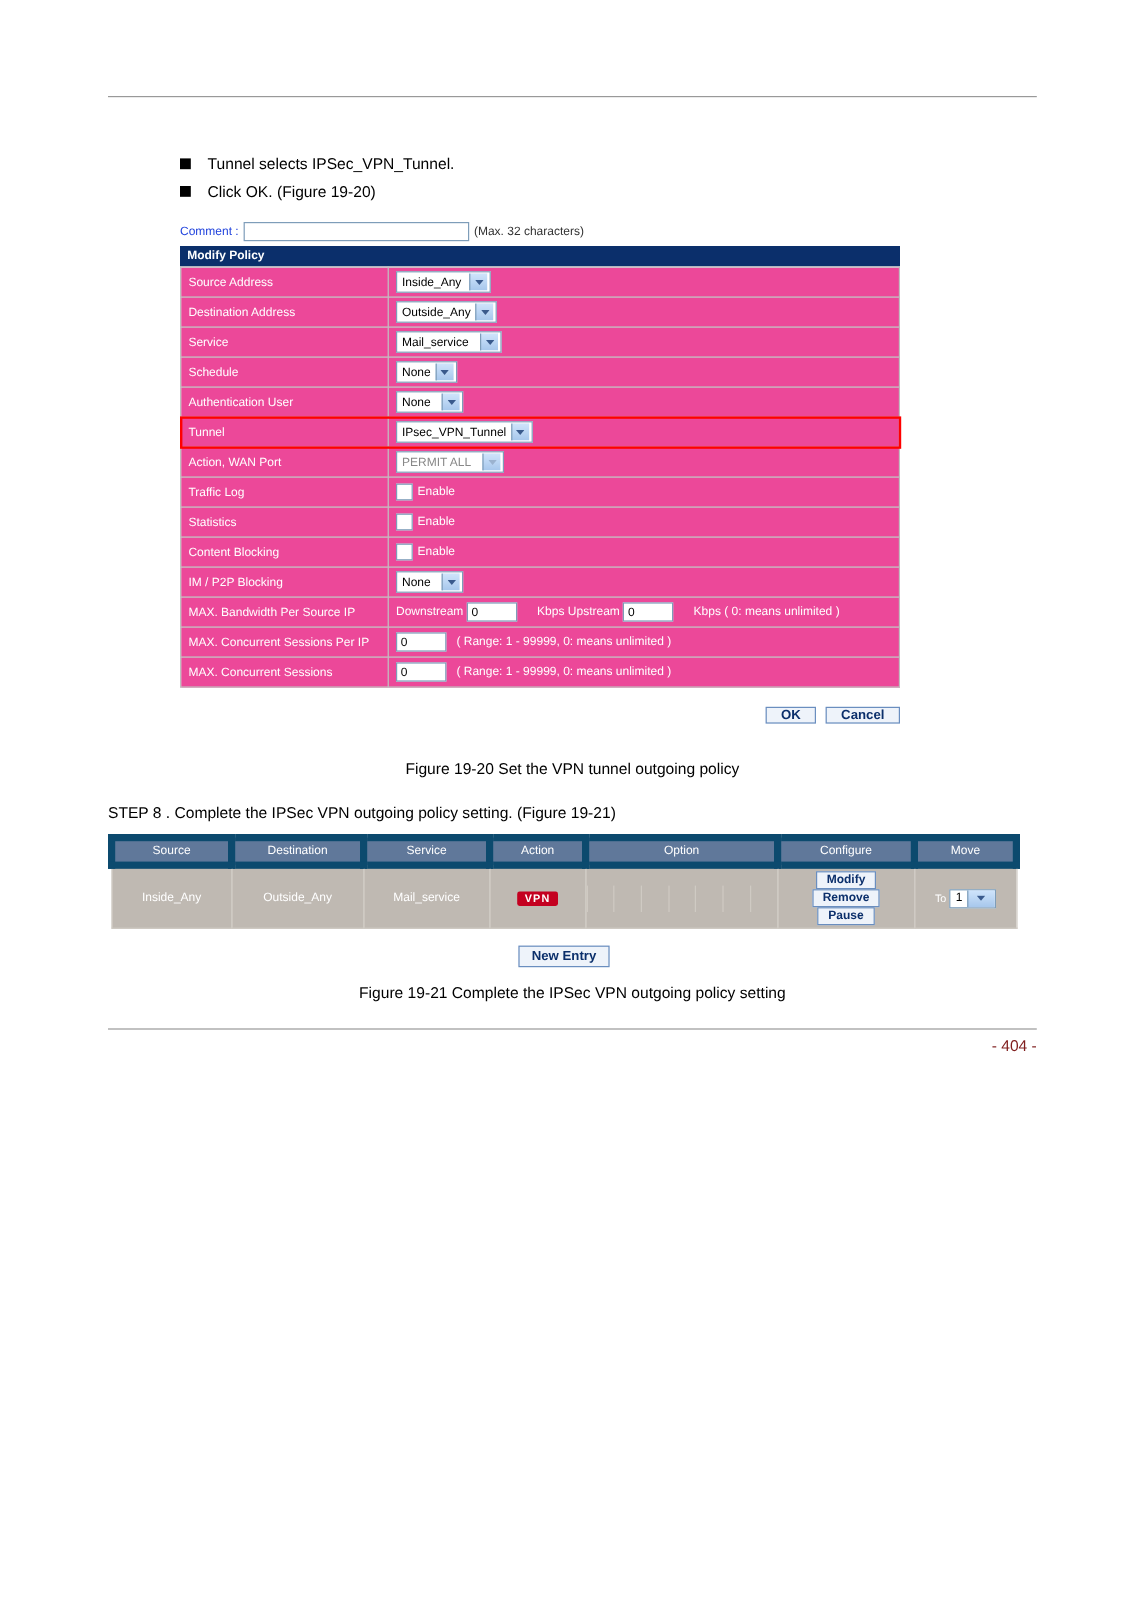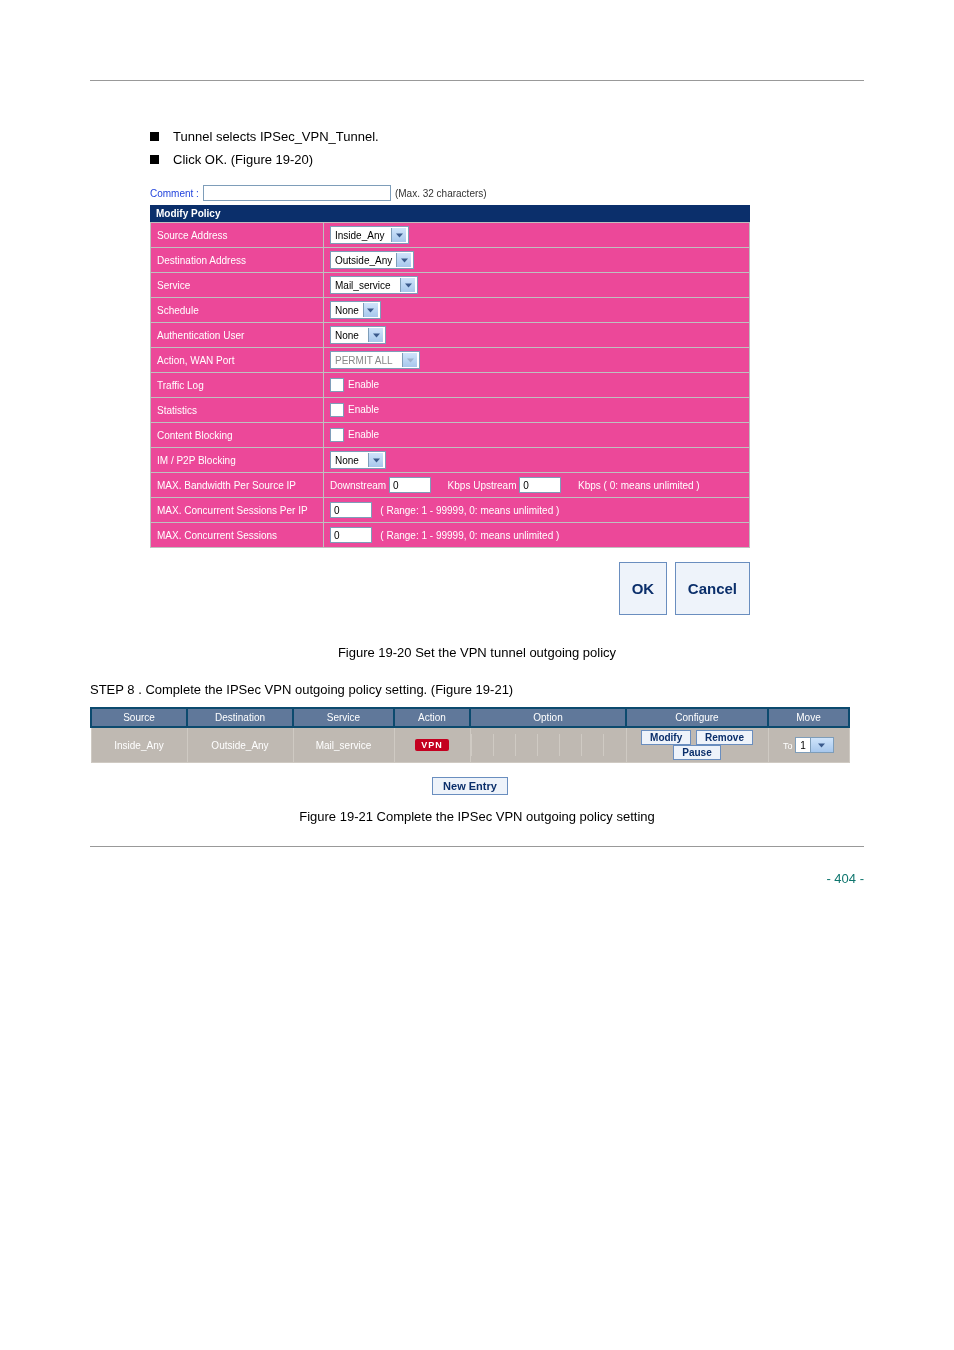--- a/index.html
+++ b/index.html
@@ -19,42 +19,42 @@
 .tbl td.lab{width:160px}
 .sel{display:inline-flex;align-items:center;background:#fff;border:1px solid #7e9db9;color:#000;height:16px;padding:0 2px 0 4px;font-size:10px}
 .sel .arrow{width:14px;height:14px;margin-left:4px;background:linear-gradient(#cfe4fb,#a7c7ec);display:inline-flex;align-items:center;justify-content:center;border-left:1px solid #7e9db9}
 .sel .arrow svg{width:7px;height:5px}
 .sel.disabled{color:#888}
 .inp{background:#fff;border:1px solid #7e9db9;color:#000;font-size:10px;height:14px;width:180px;padding:0 3px}
 .inp.num{width:34px}
 .cb{width:12px;height:12px;background:#fff;border:1px solid #7e9db9;display:inline-block;vertical-align:middle;margin-right:4px}
 .hl{outline:2px solid red;outline-offset:-1px}
 .btns{margin:14px 0 30px;text-align:right;width:660px}
-.btn{display:inline-block;background:#eef3fa;border:1px solid #6a8ebf;color:#0b2f6b;font-weight:bold;padding:17px 12px;font-size:15px;margin-left:4px;cursor:pointer}
+.btn{display:inline-block;background:#eef3fa;border:1px solid #6a8ebf;color:#0b2f6b;font-weight:bold;padding:0 12px;font-size:11px;margin-left:4px;cursor:pointer}
 
 .caption{text-align:center;font-size:13px;margin:8px 0 22px}
 .step{margin:18px 0 10px 0}
 
 
 .ptwrap{width:760px;font-size:10px}
 .pt{width:100%;border-collapse:collapse}
-.pt th{background:#60789a;color:#fff;border:2px solid #0c4a6e;padding:3px 12px;font-weight:normal}
+.pt th{background:#60789a;color:#fff;border:6px solid #0c4a6e;padding:3px 12px;font-weight:normal}
 .pt td{background:#bfb9b2;color:#fff;border:1px solid #cfcac3;padding:2px 4px;text-align:center;height:18px}
 .pt td.opt{padding:0}
 .optcells{display:flex;height:22px}
 .optcells span{flex:1;border-left:1px solid #cfcac3}
 .vpnbadge{display:inline-block;background:#c40020;color:#fff;font-weight:bold;font-size:9px;padding:1px 6px;border-radius:2px;letter-spacing:1px}
 .minibtn{display:inline-block;background:#eef3fa;border:1px solid #6a8ebf;color:#0b2f6b;font-weight:bold;padding:1px 8px;font-size:10px;margin:0 1px;cursor:pointer}
 .newentry{text-align:center;margin:14px 0}
 .moveNum{display:inline-flex;align-items:center;background:#fff;color:#000;border:1px solid #7e9db9;height:14px;font-size:10px}
 .moveNum span{padding:0 4px}
 .moveNum .arrow{width:14px;height:14px;background:linear-gradient(#cfe4fb,#a7c7ec);border-left:1px solid #7e9db9;display:flex;align-items:center;justify-content:center}
 
 .footer-rule{margin-top:380px}
-.pagenum{text-align:right;color:#0f766e;font-size:13px;margin-top:24px}
+.pagenum{text-align:right;color:#7f1d1d;font-size:13px;margin-top:6px}
 </style>
 </head>
 <body>
 <div class="page">
 <hr class="rule">
 
 <div class="intro">
   <div class="intro-line">
         <span class="sq"></span>
         <span>Tunnel selects IPSec_VPN_Tunnel.</span>
@@ -112,20 +112,31 @@
                 </span>
               </span></td>
           </tr>
     <tr>
             <td class="lab">Authentication User</td>
         <td><span class="sel"><span>None</span>&nbsp;&nbsp;<span class="arrow">
                   <svg viewBox="0 0 10 6">
                     <path d="M0 0 L5 6 L10 0Z" fill="#3a5a8c"></path>
                   </svg>
                 </span></span></td>
+          </tr>
+    <tr class="hl">
+            <td class="lab">Tunnel</td>
+        <td><span class="sel">
+                <span>IPsec_VPN_Tunnel</span>
+                <span class="arrow">
+                  <svg viewBox="0 0 10 6">
+                    <path d="M0 0 L5 6 L10 0Z" fill="#3a5a8c"></path>
+                  </svg>
+                </span>
+              </span></td>
           </tr>
     <tr>
             <td class="lab">Action, WAN Port</td>
         <td><span class="sel disabled"><span>PERMIT ALL</span>&nbsp;&nbsp;<span class="arrow">
                   <svg viewBox="0 0 10 6">
                     <path d="M0 0 L5 6 L10 0Z" fill="#9bb2cf"></path>
                   </svg>
                 </span></span></td>
           </tr>
     <tr>

